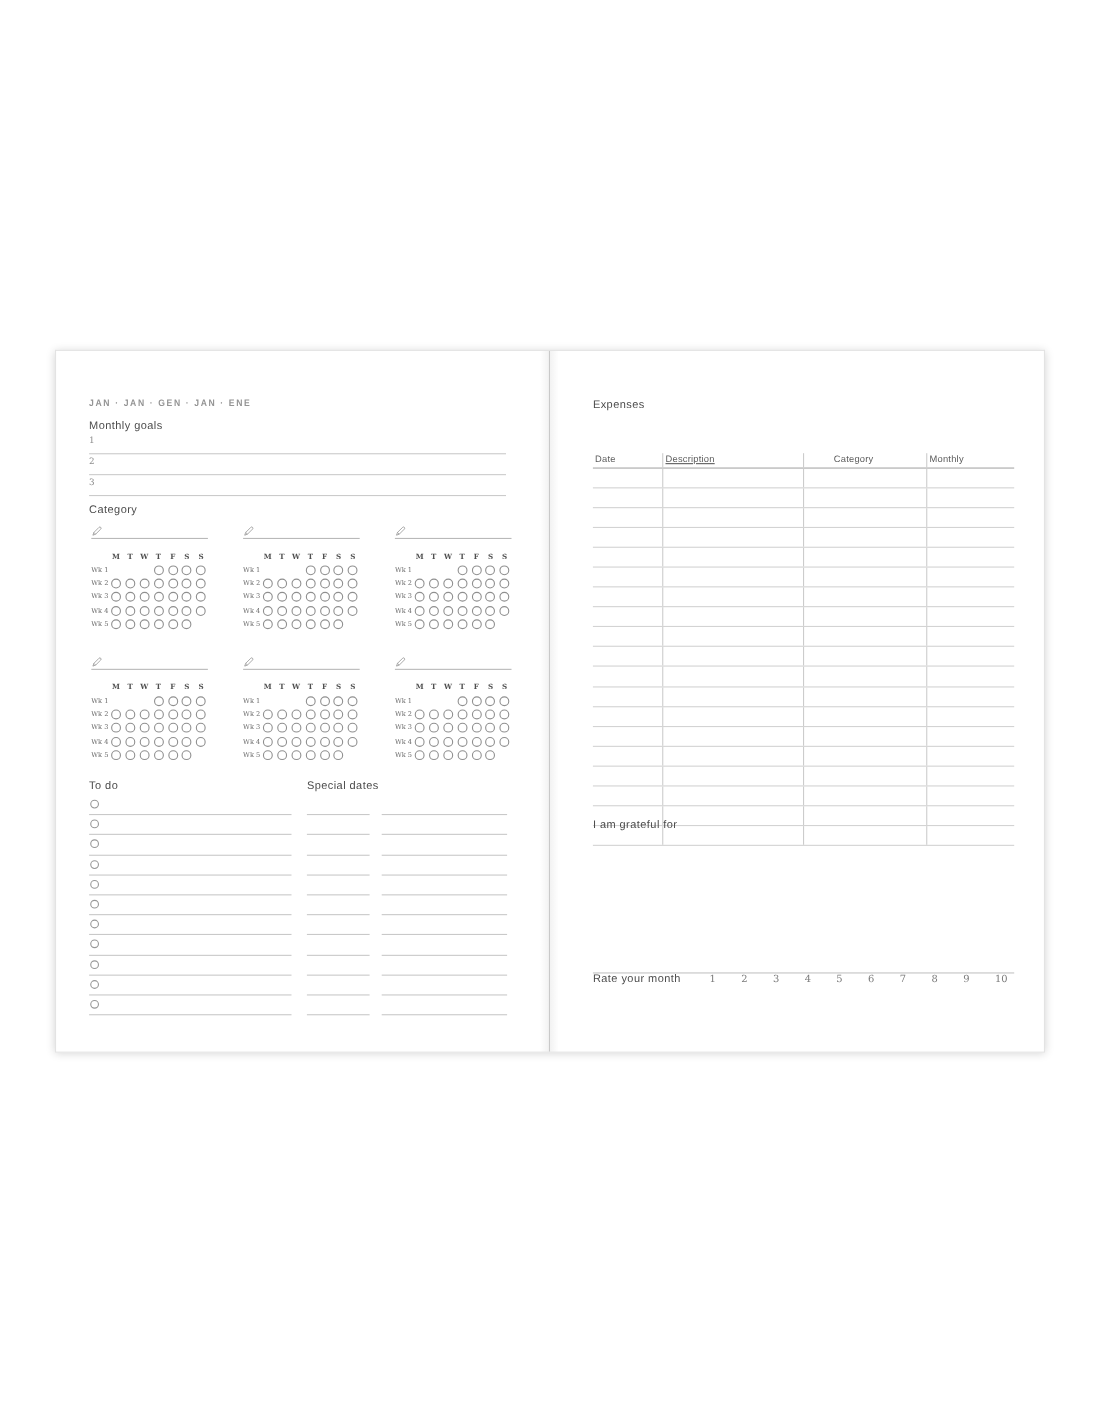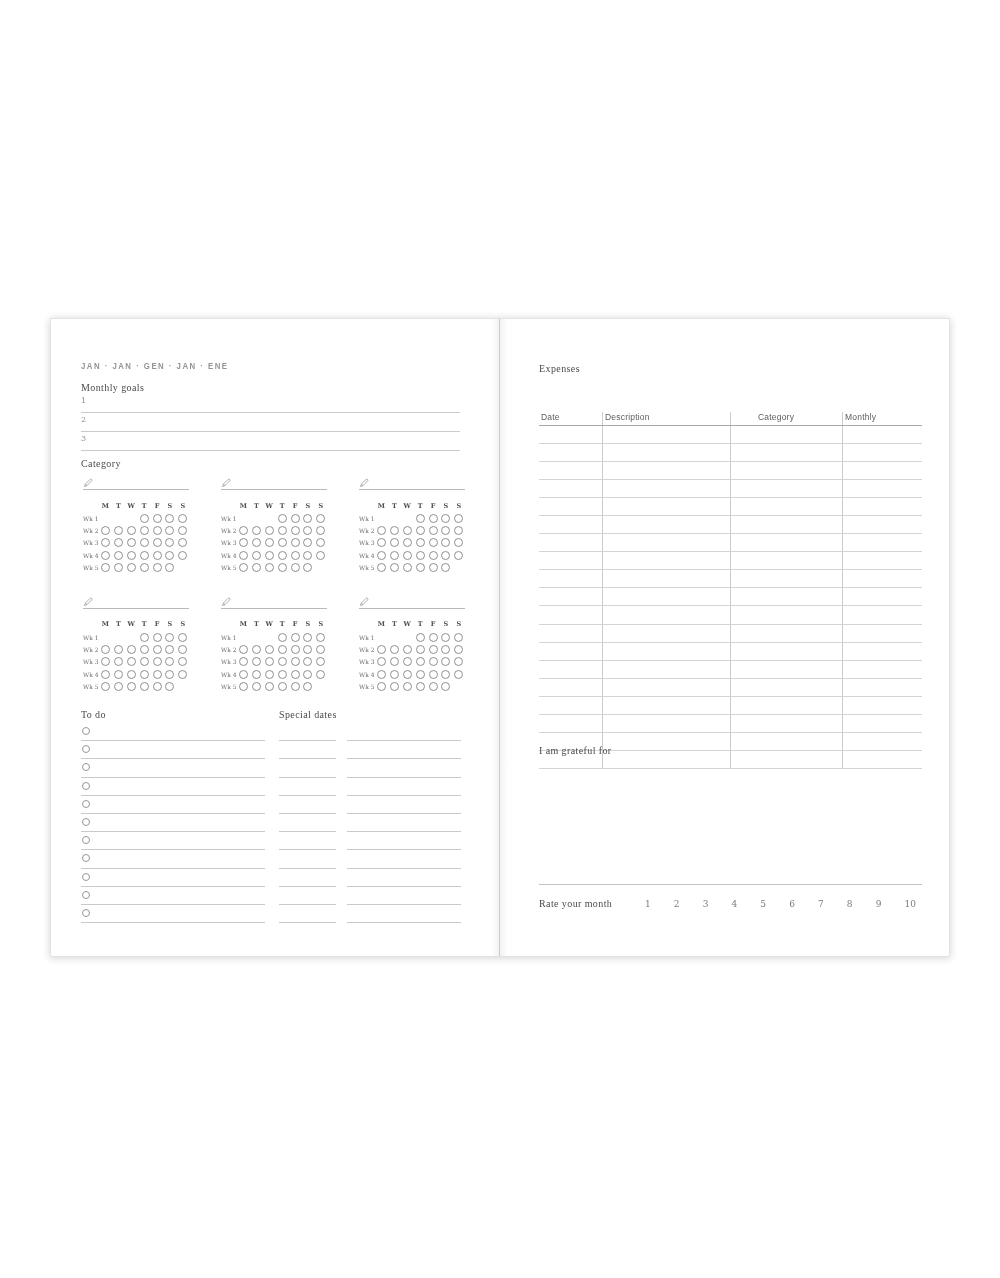--- a/index.html
+++ b/index.html
@@ -33,21 +33,21 @@
     font-size:16px;letter-spacing:0.5px;white-space:nowrap;
     transform:scaleX(0.8);transform-origin:left center;color:#303030;
   }
   .title-bold{font-weight:700;color:#2d2d2d;}
   .title-light{font-weight:400;color:#4c4c4c;margin-left:6px;}
   .subtitle{
     font-size:8.5px;letter-spacing:1.6px;color:#949494;white-space:nowrap;
     transform:scaleX(0.92);transform-origin:left center;font-weight:600;
   }
   .tw-label{
-    font-family:Liberation Serif, serif;font-size:10px;color:#4b4b4b;
+    font-family:Liberation Sans, sans-serif;font-size:10px;color:#4b4b4b;
     letter-spacing:0.4px;white-space:nowrap;
   }
 
   
   .goal-rows{width:379px;}
   .goal-row{
     height:19px;border-bottom:1px solid #cbcbcb;box-sizing:border-box;
     font-family:"DejaVu Serif",serif;font-size:8px;color:#8f8f8f;
     padding-top:2px;
   }
@@ -101,26 +101,26 @@
   
   .exp-table{width:383px;}
   .exp-header{display:flex;height:14px;border-bottom:1px solid #a8a8a8;box-sizing:border-box;margin-top:32px;}
   .exp-hcell{
     font-size:8.5px;color:#5d5d5d;letter-spacing:0.2px;
     box-sizing:border-box;padding-left:2px;
   }
   .exp-row{display:flex;height:18.05px;border-bottom:1px solid #d3d3d3;box-sizing:border-box;}
   .exp-cell{box-sizing:border-box;height:100%;}
   .c0{width:63px;}
-  .c1{width:128px;border-left:1px solid #cccccc;}
+  .c1{width:128px;border-left:1px solid #cccccc;text-decoration:underline;}
   .c2{width:112px;border-left:1px solid #cccccc;padding-left:27px;}
   .c3{width:80px;border-left:1px solid #cccccc;}
 
   
-  .rate-box{width:383px;border-top:1px solid #c4c4c4;padding-top:13px;box-sizing:border-box;}
+  .rate-box{width:383px;border-top:1px solid #c4c4c4;box-sizing:border-box;}
   .rate-row{display:flex;align-items:baseline;}
   .rate-label{width:104px;}
   .rate-nums{
     flex:1;display:flex;justify-content:space-between;
     padding:0 6px 0 2px;
     font-family:"DejaVu Serif",serif;font-size:9px;color:#7a7a7a;
   }
 </style>
 </head>
 <body>

